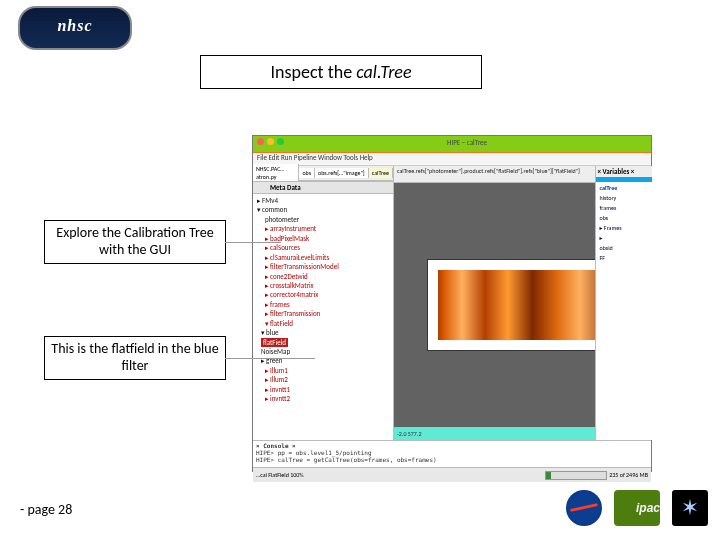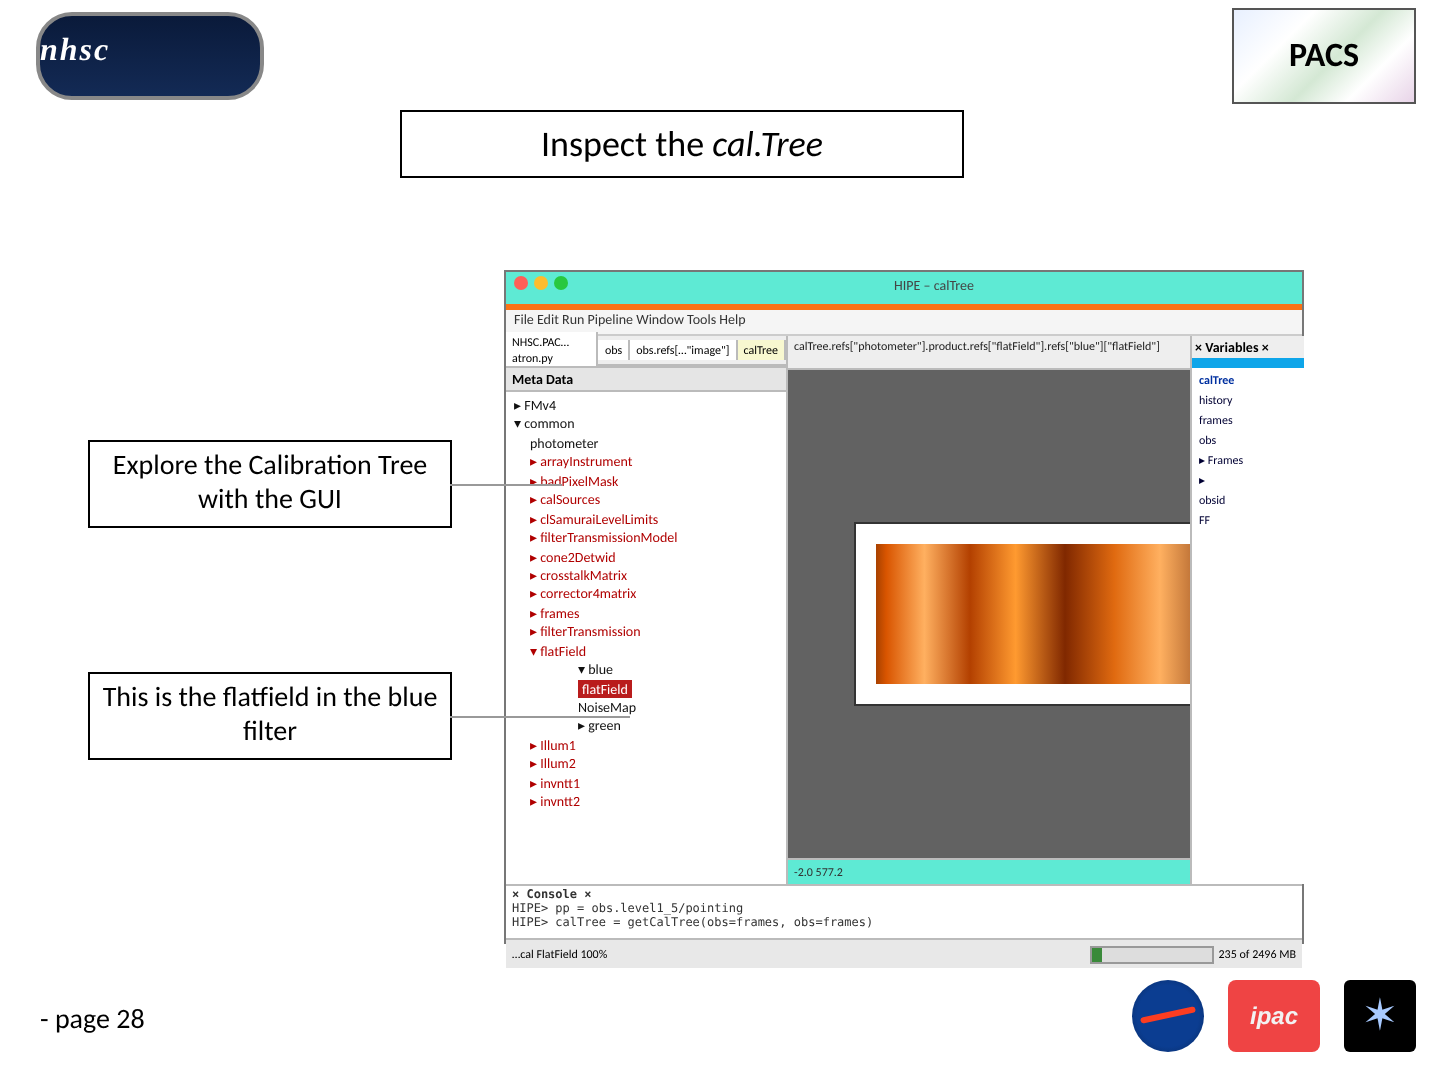--- a/index.html
+++ b/index.html
@@ -1,39 +1,39 @@
 <!DOCTYPE html>
 <html><head>
 <meta charset="utf-8">
 <style>
 html,body{margin:0;padding:0;width:720px;height:540px;background:#fff;font-family:Calibri,Arial,sans-serif;color:#000;overflow:hidden}
 .slide{position:relative;width:720px;height:540px}
-.nhsc-logo{position:absolute;top:6px;left:18px;width:110px;height:40px;background:linear-gradient(#0a1a3a,#132a55);border:2px solid #888;border-radius:18px;color:#fff;font:italic bold 16px/36px Georgia;text-align:left;letter-spacing:1px}
+.nhsc-logo{position:absolute;top:6px;left:18px;width:110px;height:40px;background:linear-gradient(#0a1a3a,#132a55);border:2px solid #888;border-radius:18px;color:#fff;font:italic bold 16px/36px Georgia;text-align:center;letter-spacing:1px}
 .pacs-badge{position:absolute;top:4px;right:12px;width:90px;height:46px;border:1px solid #555;background:linear-gradient(135deg,#e8f0ff 0%,#fff 30%,#d4e8d4 55%,#fff 75%,#e8d4e8 100%)}
 .pacs-badge span{display:block;text-align:center;font-weight:700;font-size:17px;margin-top:12px}
 .title-box{position:absolute;top:55px;left:200px;width:280px;height:32px;border:1px solid #000;text-align:center;font-size:18px;line-height:32px}
 .callout{position:absolute;border:1px solid #000;text-align:center;padding:4px 6px;background:#fff;font-size:14px;line-height:1.2;z-index:5}
 .callout:after{content:"";position:absolute;top:50%;left:100%;width:var(--lw);height:1px;background:#999}
 .screenshot{position:absolute;left:252px;top:135px;width:398px;height:335px;border:1px solid #777;background:#ededed;font-size:8px}
-.ss-top{height:12px;background:#5eead4;border-bottom:3px solid #f97316;display:flex;gap:3px;padding:2px 4px}
+.ss-top{height:12px;background:#84cc16;border-bottom:1px solid #f97316;display:flex;gap:3px;padding:2px 4px}
 .ss-top i{width:7px;height:7px;border-radius:50%}
 .ss-top i:nth-child(1){background:#ff5f57}.ss-top i:nth-child(2){background:#febc2e}.ss-top i:nth-child(3){background:#28c840}
 .ss-menu{height:12px;background:#f5f5f5;border-bottom:1px solid #ccc;font-size:7px;padding:0 4px;color:#333}
 .ss-body{display:flex;height:274px}
 .ss-left{width:140px;border-right:1px solid #bbb;background:#fff;display:flex;flex-direction:column}
 .ss-tabs{height:14px;background:#eee;border-bottom:1px solid #bbb;font-size:6px;display:flex;align-items:center}
 .ss-tabs span{padding:1px 3px;border-right:1px solid #bbb;background:#fff}
 .ss-tabs span:last-child{background:#f8f8d0}
 .ss-blue-label{font:bold 8px sans-serif;color:#003;padding:2px 3px;background:#fff}
-.ss-metahdr{background:#e5e5e5;border-top:1px solid #bbb;border-bottom:1px solid #bbb;padding:1px 3px;font-size:7px;font-weight:bold}
+.ss-metahdr{background:#e5e5e5;border-top:1px solid #bbb;border-bottom:1px solid #bbb;padding:1px 17px;font-size:7px;font-weight:bold}
 .tree{flex:1;overflow:hidden;padding:2px 2px 2px 4px;font-size:7px;line-height:1.35;color:#111}
 .tree div{white-space:nowrap}
 .tree .r{color:#b00000}
 .tree .sel{background:#b91c1c;color:#fff;display:inline-block;padding:0 2px}
-.tree .idt1{margin-left:8px}.tree .idt2{margin-left:32px}
+.tree .idt1{margin-left:8px}.tree .idt2{margin-left:4px}
 .ss-right{flex:1;background:#626262;display:flex;flex-direction:column;position:relative}
 .ss-right-top{height:14px;background:#eee;font-size:6px;padding:1px 3px;color:#222;border-bottom:1px solid #bbb}
 .imgview{flex:1;display:flex;align-items:center;justify-content:center}
 .flatimg{width:190px;height:90px;background:linear-gradient(90deg,#4a1b00 0%,#d95500 8%,#ffb060 18%,#b34000 30%,#ff9a30 42%,#802800 55%,#e06a10 68%,#ffb060 80%,#6a2200 100%);border:1px solid #333;box-shadow:0 0 0 10px #fff inset}
 .thumbwrap{position:absolute;top:22px;right:8px;width:42px;height:38px;background:#fff;border:1px solid #999}
 .thumbwrap i{display:block;margin:4px auto;width:32px;height:14px;background:linear-gradient(90deg,#a03000,#ff9a30,#6a2200,#e06a10)}
 .ss-right-bar{height:12px;background:#5eead4;border-top:1px solid #bbb;font-size:6px;display:flex;align-items:center;padding:0 3px;color:#333}
 .ss-right-bar span:last-child{margin-left:auto}
 .ss-right-vars{position:absolute;right:-0.5px;top:-0.5px;width:56px;height:274px;background:#fff;border-left:1px solid #bbb;font-size:6px}
 .ss-right-vars h6{margin:0;padding:1px 2px;background:#eee;border-bottom:5px solid #0ea5e9;font-size:7px;font-weight:bold}
@@ -43,32 +43,29 @@
 .ss-status{height:14px;background:#e8e8e8;border-top:1px solid #bbb;display:flex;align-items:center;font-size:6px;padding:0 3px}
 .memstrip{margin-left:auto;display:flex;align-items:center;gap:2px}
 .membar{width:60px;height:7px;background:#ddd;border:1px solid #999}
 .membar i{display:block;width:8%;height:100%;background:#3a8a3a}
 .footer-page{position:absolute;left:20px;bottom:22px;font-size:14px}
 .footer-text{position:absolute;left:188px;bottom:22px;font-size:13px}
 .footer-logos{position:absolute;right:12px;bottom:14px;display:flex;gap:12px;align-items:center}
 .logo{width:36px;height:36px;border-radius:50%}
 .logo.nasa{background:radial-gradient(circle at 50% 50%,#0b3d91 60%,#07275a 100%);position:relative}
 .logo.nasa:after{content:"";position:absolute;left:4px;top:16px;width:28px;height:3px;background:#fc3d21;transform:rotate(-12deg);border-radius:2px}
-.logo.ipac{background:#ef4444;color:#f2f2f2;font:italic bold 12px/36px Arial;text-align:center;border-radius:4px;width:46px}
+.logo.ipac{background:#4d7c0f;color:#f2f2f2;font:italic bold 12px/36px Arial;text-align:right;border-radius:4px;width:46px}
 .logo.ex{background:#000;position:relative;border-radius:3px}
 .logo.ex:after{content:"✶";position:absolute;inset:0;color:#a8caff;text-align:center;font-size:22px;line-height:36px}
 </style>
 </head>
 <body>
 <div class="slide">
 
 <div class="nhsc-logo">nhsc</div>
-<div class="pacs-badge">
-      <span>PACS</span>
-    </div>
 
 <div class="title-box">
   <span>Inspect the </span><i>cal.Tree</i>
 </div>
 
 <div class="callout" style="top:220px;left:44px;width:168px;--lw:56px">Explore the Calibration Tree with the GUI</div>
 <div class="callout" style="top:336px;left:44px;width:168px;--lw:90px">This is the flatfield in the blue filter</div>
 
 <div class="screenshot">
   <div class="ss-top">

